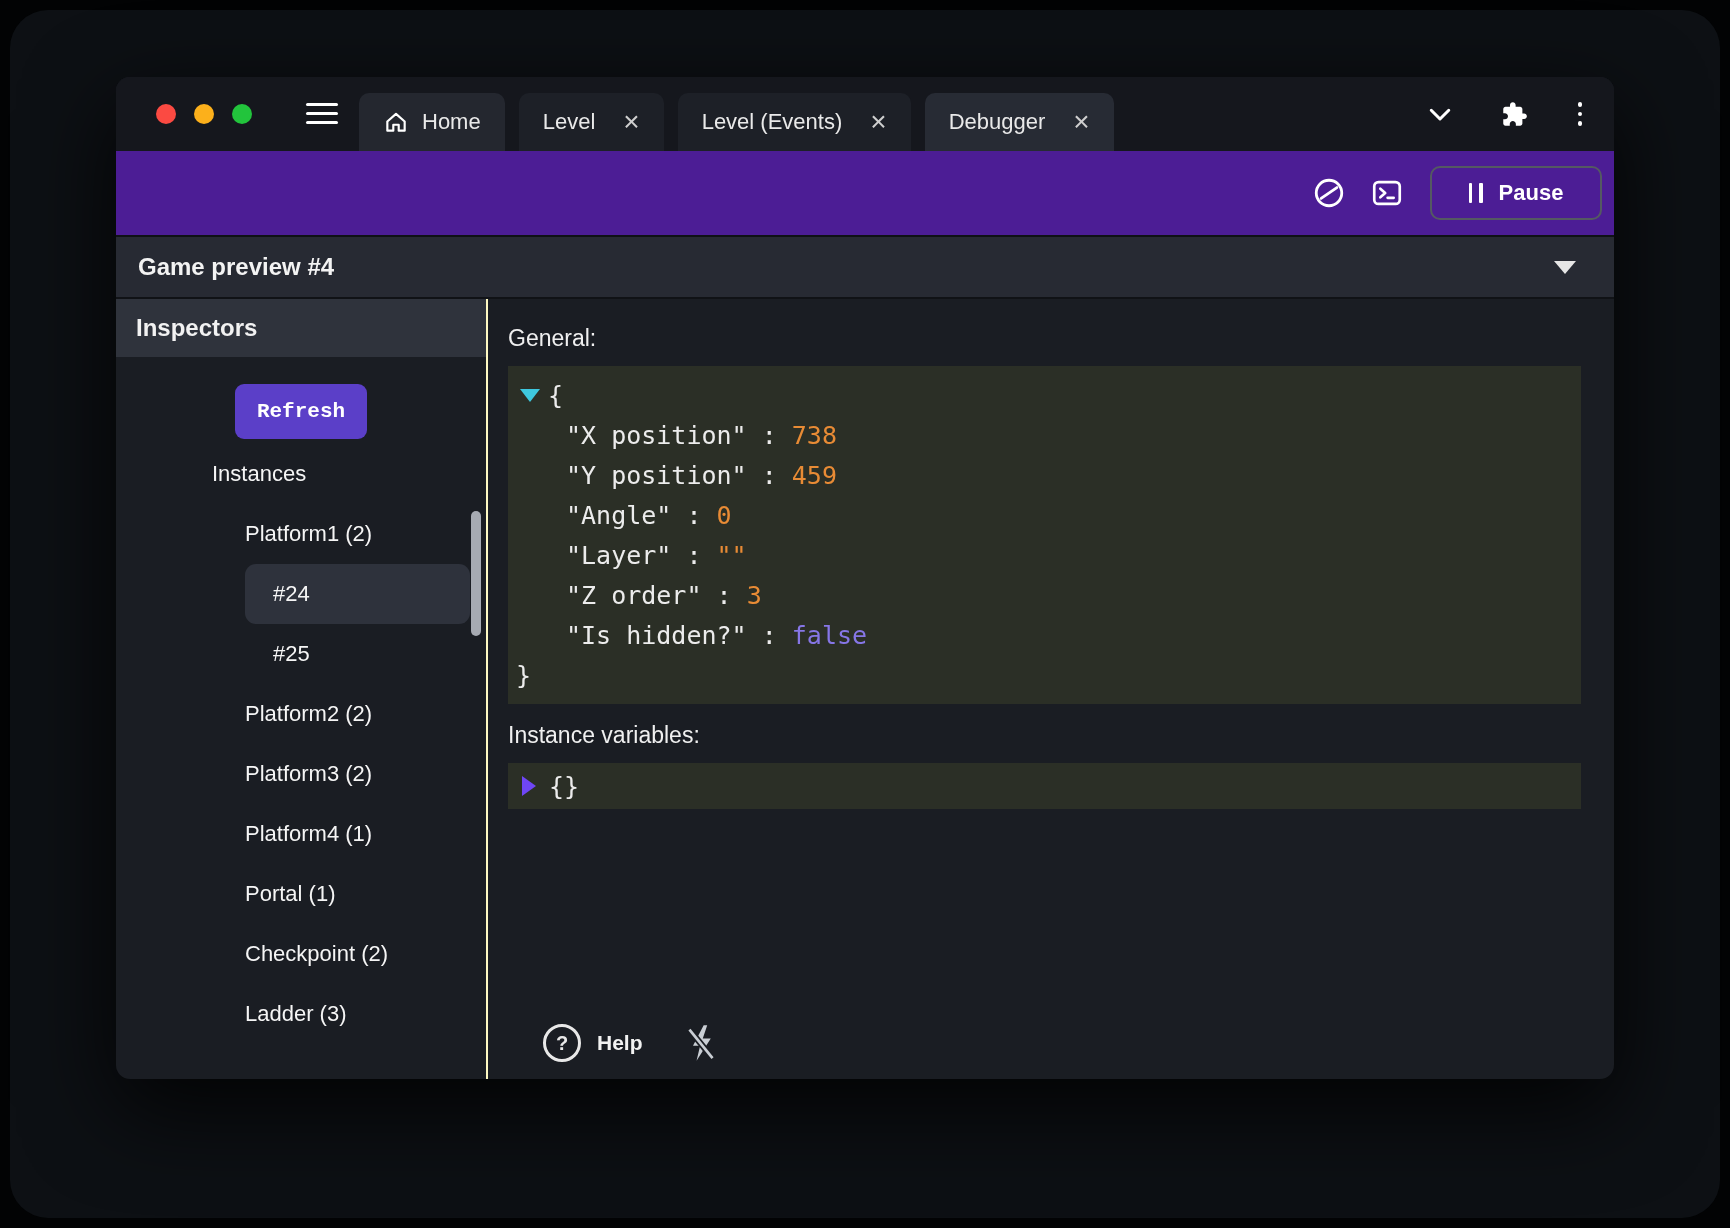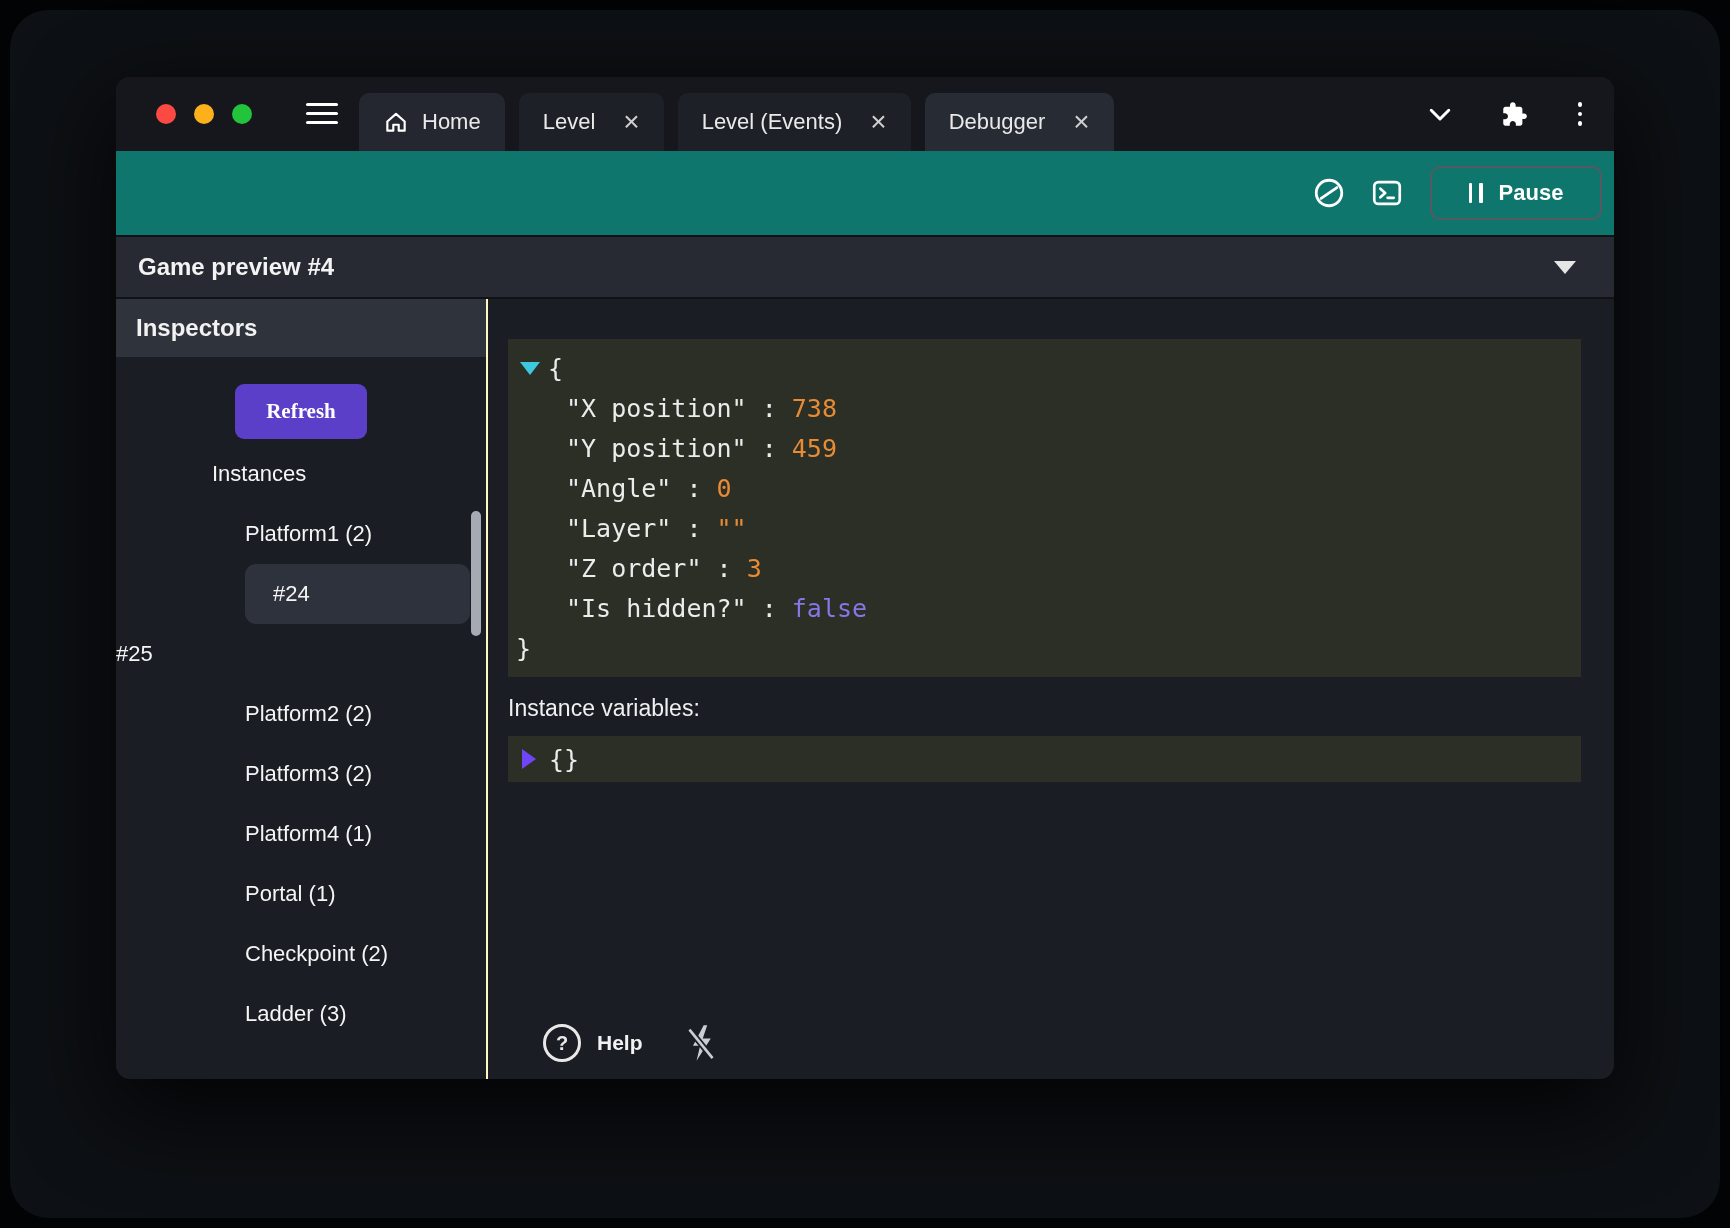--- a/index.html
+++ b/index.html
@@ -22,21 +22,21 @@
     font-size:22px;color:#e9e9e9;cursor:pointer;white-space:nowrap;}
   .tab.home{background:#24272f;gap:13px;}
   .tab.inactive{background:#1d2027;}
   .tab.active{background:#272b34;}
   .tab-close{margin-left:28px;color:#cfcfcf;font-size:28px;line-height:1;font-weight:400;}
   .titlebar-right{position:absolute;right:28px;top:0;height:74px;display:flex;align-items:center;gap:46px;}
   .kebab{display:flex;flex-direction:column;gap:5px;padding:4px;cursor:pointer;}
   .kebab i{width:4.5px;height:4.5px;border-radius:50%;background:#fff;}
 
   
-  .toolbar{position:relative;height:84px;background:#0f766e;}
+  .toolbar{position:relative;height:84px;background:#4c1d95;}
   .toolbar-right{position:absolute;right:12px;top:50%;transform:translateY(-50%);display:flex;align-items:center;gap:8px;}
   .icon-btn{width:50px;height:50px;display:flex;align-items:center;justify-content:center;cursor:pointer;}
   .pause-btn{margin-left:10px;width:172px;height:54px;border:2px solid #545962;border-radius:10px;
     background:transparent;display:flex;align-items:center;justify-content:center;gap:16px;cursor:pointer;}
   .pause-bars{display:flex;gap:7px;}
   .pause-bars i{display:block;width:3.5px;height:20px;background:#fff;border-radius:1px;}
   .pause-label{color:#fff;font-weight:bold;font-size:22px;}
 
   
   .gamebar{height:64px;background:#272a33;border-top:2px solid #0f1116;border-bottom:2px solid #101216;
@@ -44,26 +44,26 @@
   .gamebar-title{font-weight:bold;font-size:24px;color:#f3f3f3;}
   .caret-down{margin-left:auto;width:0;height:0;border-left:11px solid transparent;border-right:11px solid transparent;
     border-top:13px solid #e6e6e6;cursor:pointer;}
 
   
   .content{display:flex;height:calc(100% - 222px);overflow:hidden;}
   .sidebar{width:370px;flex:none;border-right:2px solid #fef9c3;position:relative;box-sizing:content-box;}
   .sb-header{height:58px;background:#2f333c;display:flex;align-items:center;padding-left:20px;
     font-weight:bold;font-size:24px;color:#f2f2f2;}
   .refresh-btn{display:block;margin:27px auto 0;width:132px;height:55px;background:#5b3fc8;border:none;
-    border-radius:9px;color:#fff;font-weight:bold;font-size:21px;font-family:Liberation Serif, serif;cursor:pointer;}
+    border-radius:9px;color:#fff;font-weight:bold;font-size:21px;font-family:Liberation Mono, monospace;cursor:pointer;}
   .sb-list{margin-top:5px;}
   .sb-item{height:60px;display:flex;align-items:center;font-size:22px;color:#f5f5f5;cursor:pointer;}
   .sb-item.lvl0{padding-left:96px;}
   .sb-item.lvl1{padding-left:129px;}
-  .sb-item.lvl2{}
+  .sb-item.lvl2{padding-left:157px;}
   .sb-item.selected{margin-left:129px;margin-right:16px;padding-left:28px;background:#2e323c;border-radius:11px;}
   .sb-scrollthumb{position:absolute;right:5px;top:212px;width:10px;height:125px;background:#a6aab2;border-radius:6px;cursor:grab;}
 
   
   .main{flex:1;position:relative;padding:26px 33px 0 20px;box-sizing:border-box;overflow:hidden;}
   .section-label{font-size:23px;color:#f0f0f0;}
   .code-box{margin-top:14px;background:#2b2f26;padding:9px 0 9px;
     font-family:"DejaVu Sans Mono",monospace;font-size:25px;color:#ececec;}
   .code-line{height:40px;display:flex;align-items:center;white-space:pre;}
   .code-line.prop{padding-left:58px;}
@@ -210,20 +210,21 @@
     <span class="sb-label">Checkpoint (2)</span>
   </div>
           <div class="sb-item lvl1">
     <span class="sb-label">Ladder (3)</span>
   </div>
         </div>
       <div class="sb-scrollthumb"></div>
     </div>
 
     <div class="main">
+      <div class="section-label">General:</div>
 
       <div class="code-box">
         <div class="code-line">
           <span class="tri-down"></span>
           <span>{</span>
         </div>
         <div>
             <div class="code-line prop">
     <span class="code-key">"X position"</span><span class="code-sep"> : </span><span class="code-value t-number">738</span>
   </div>

